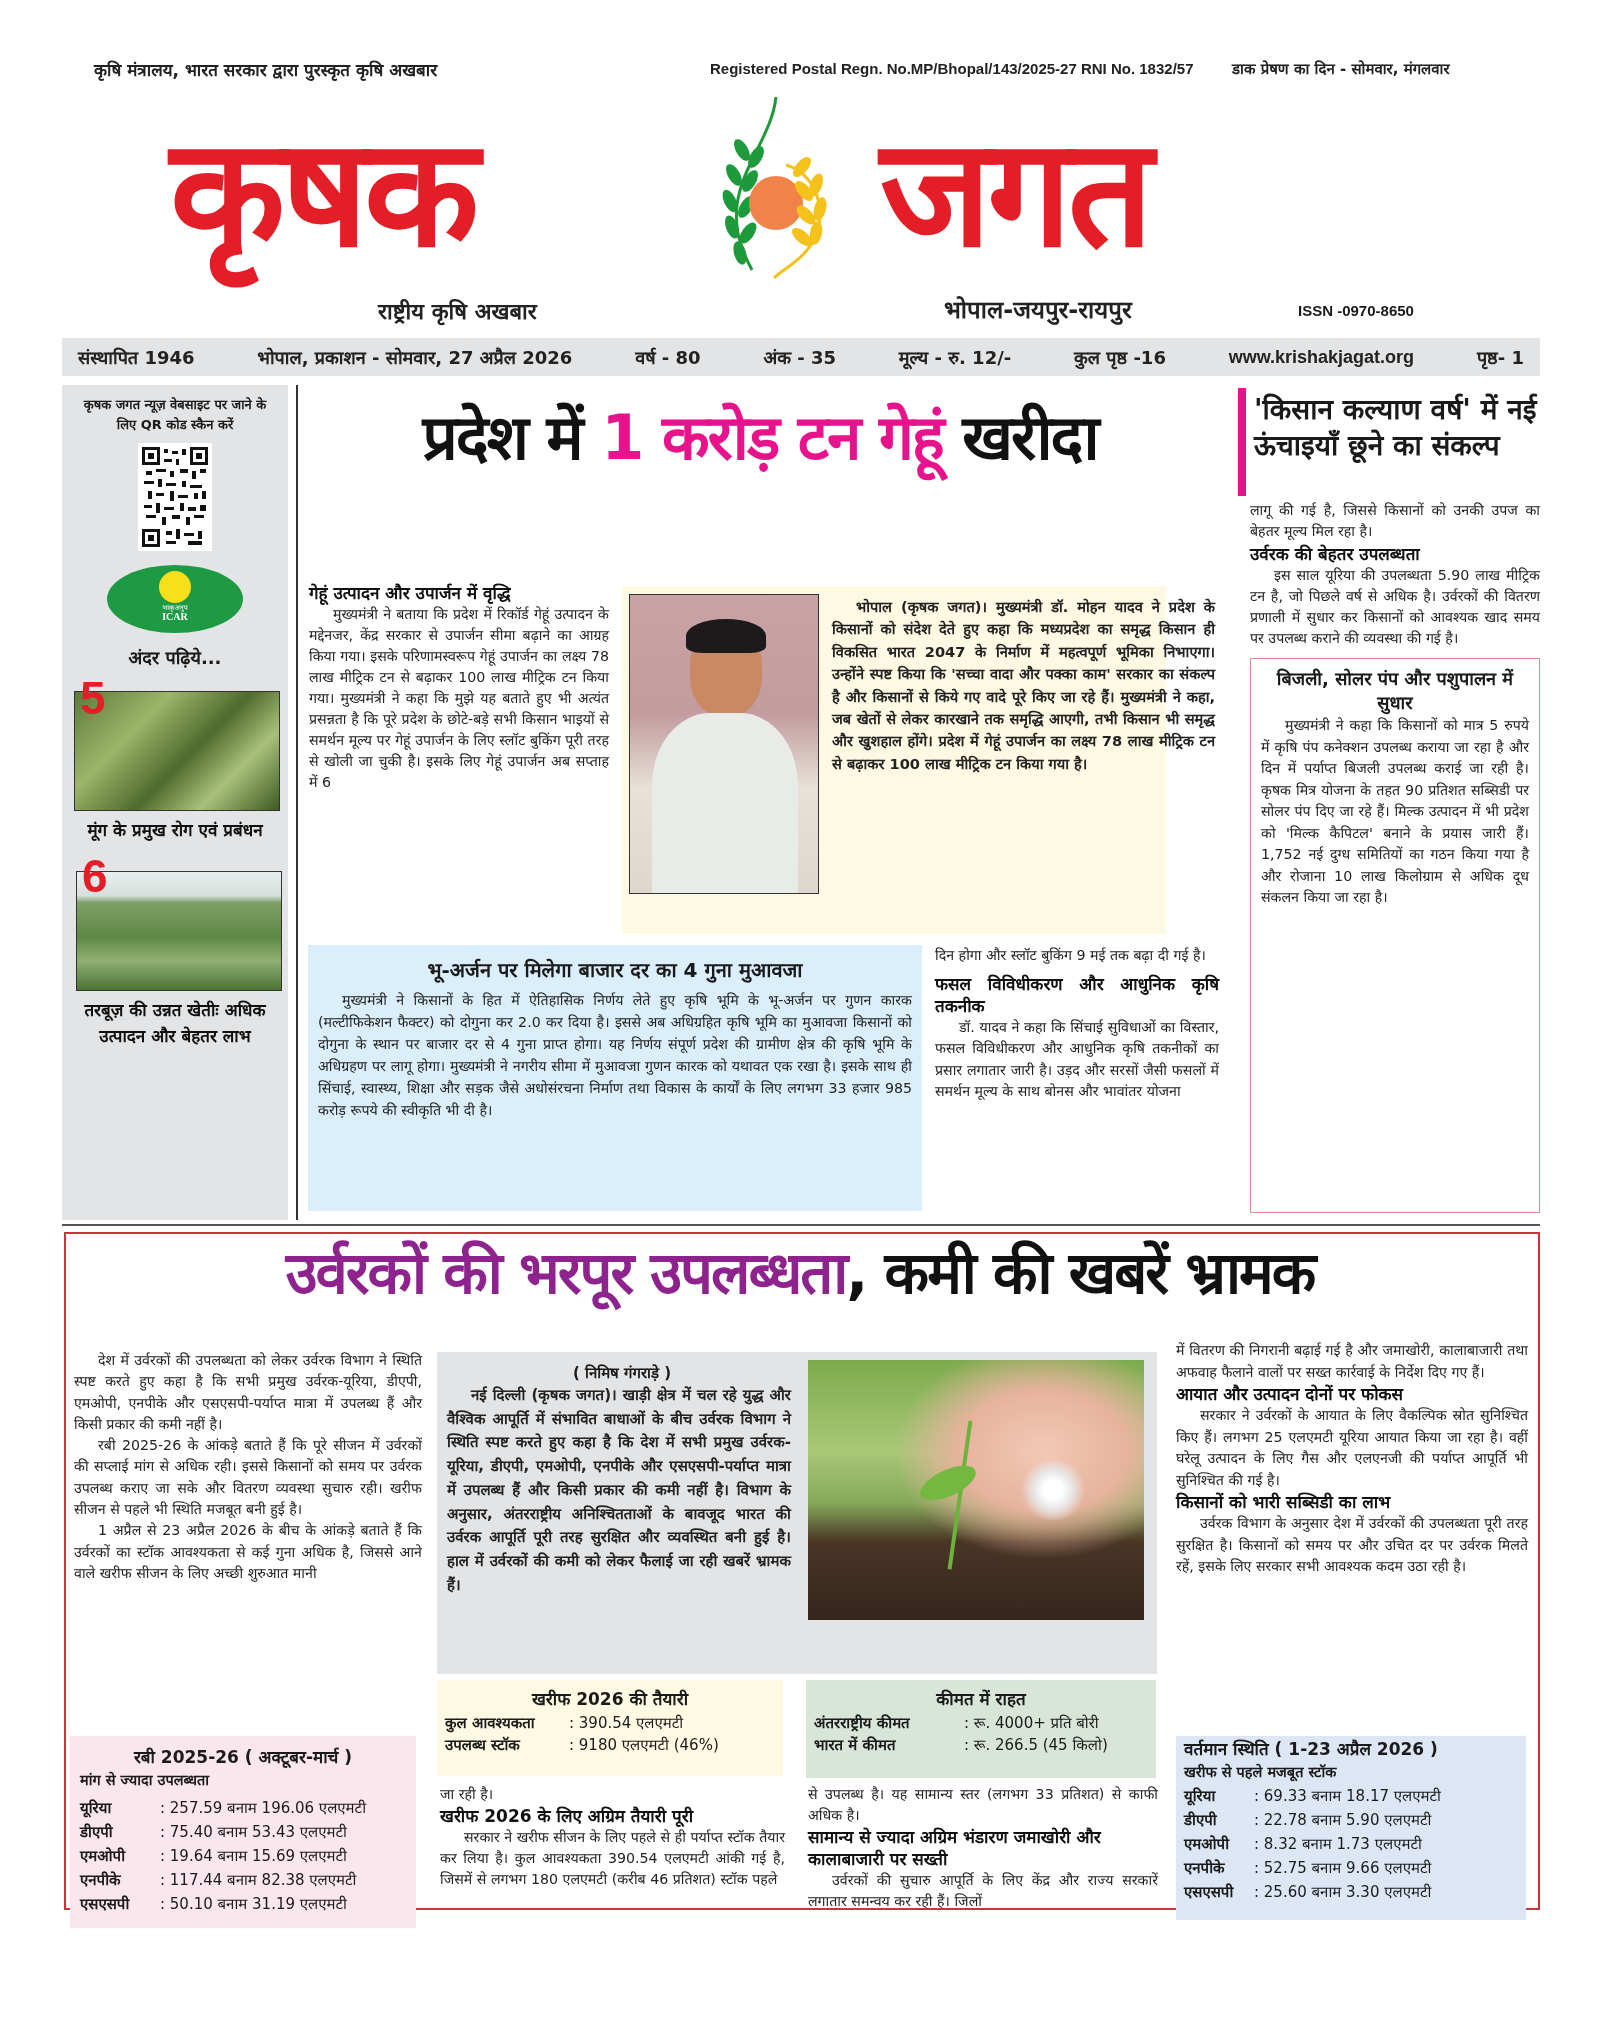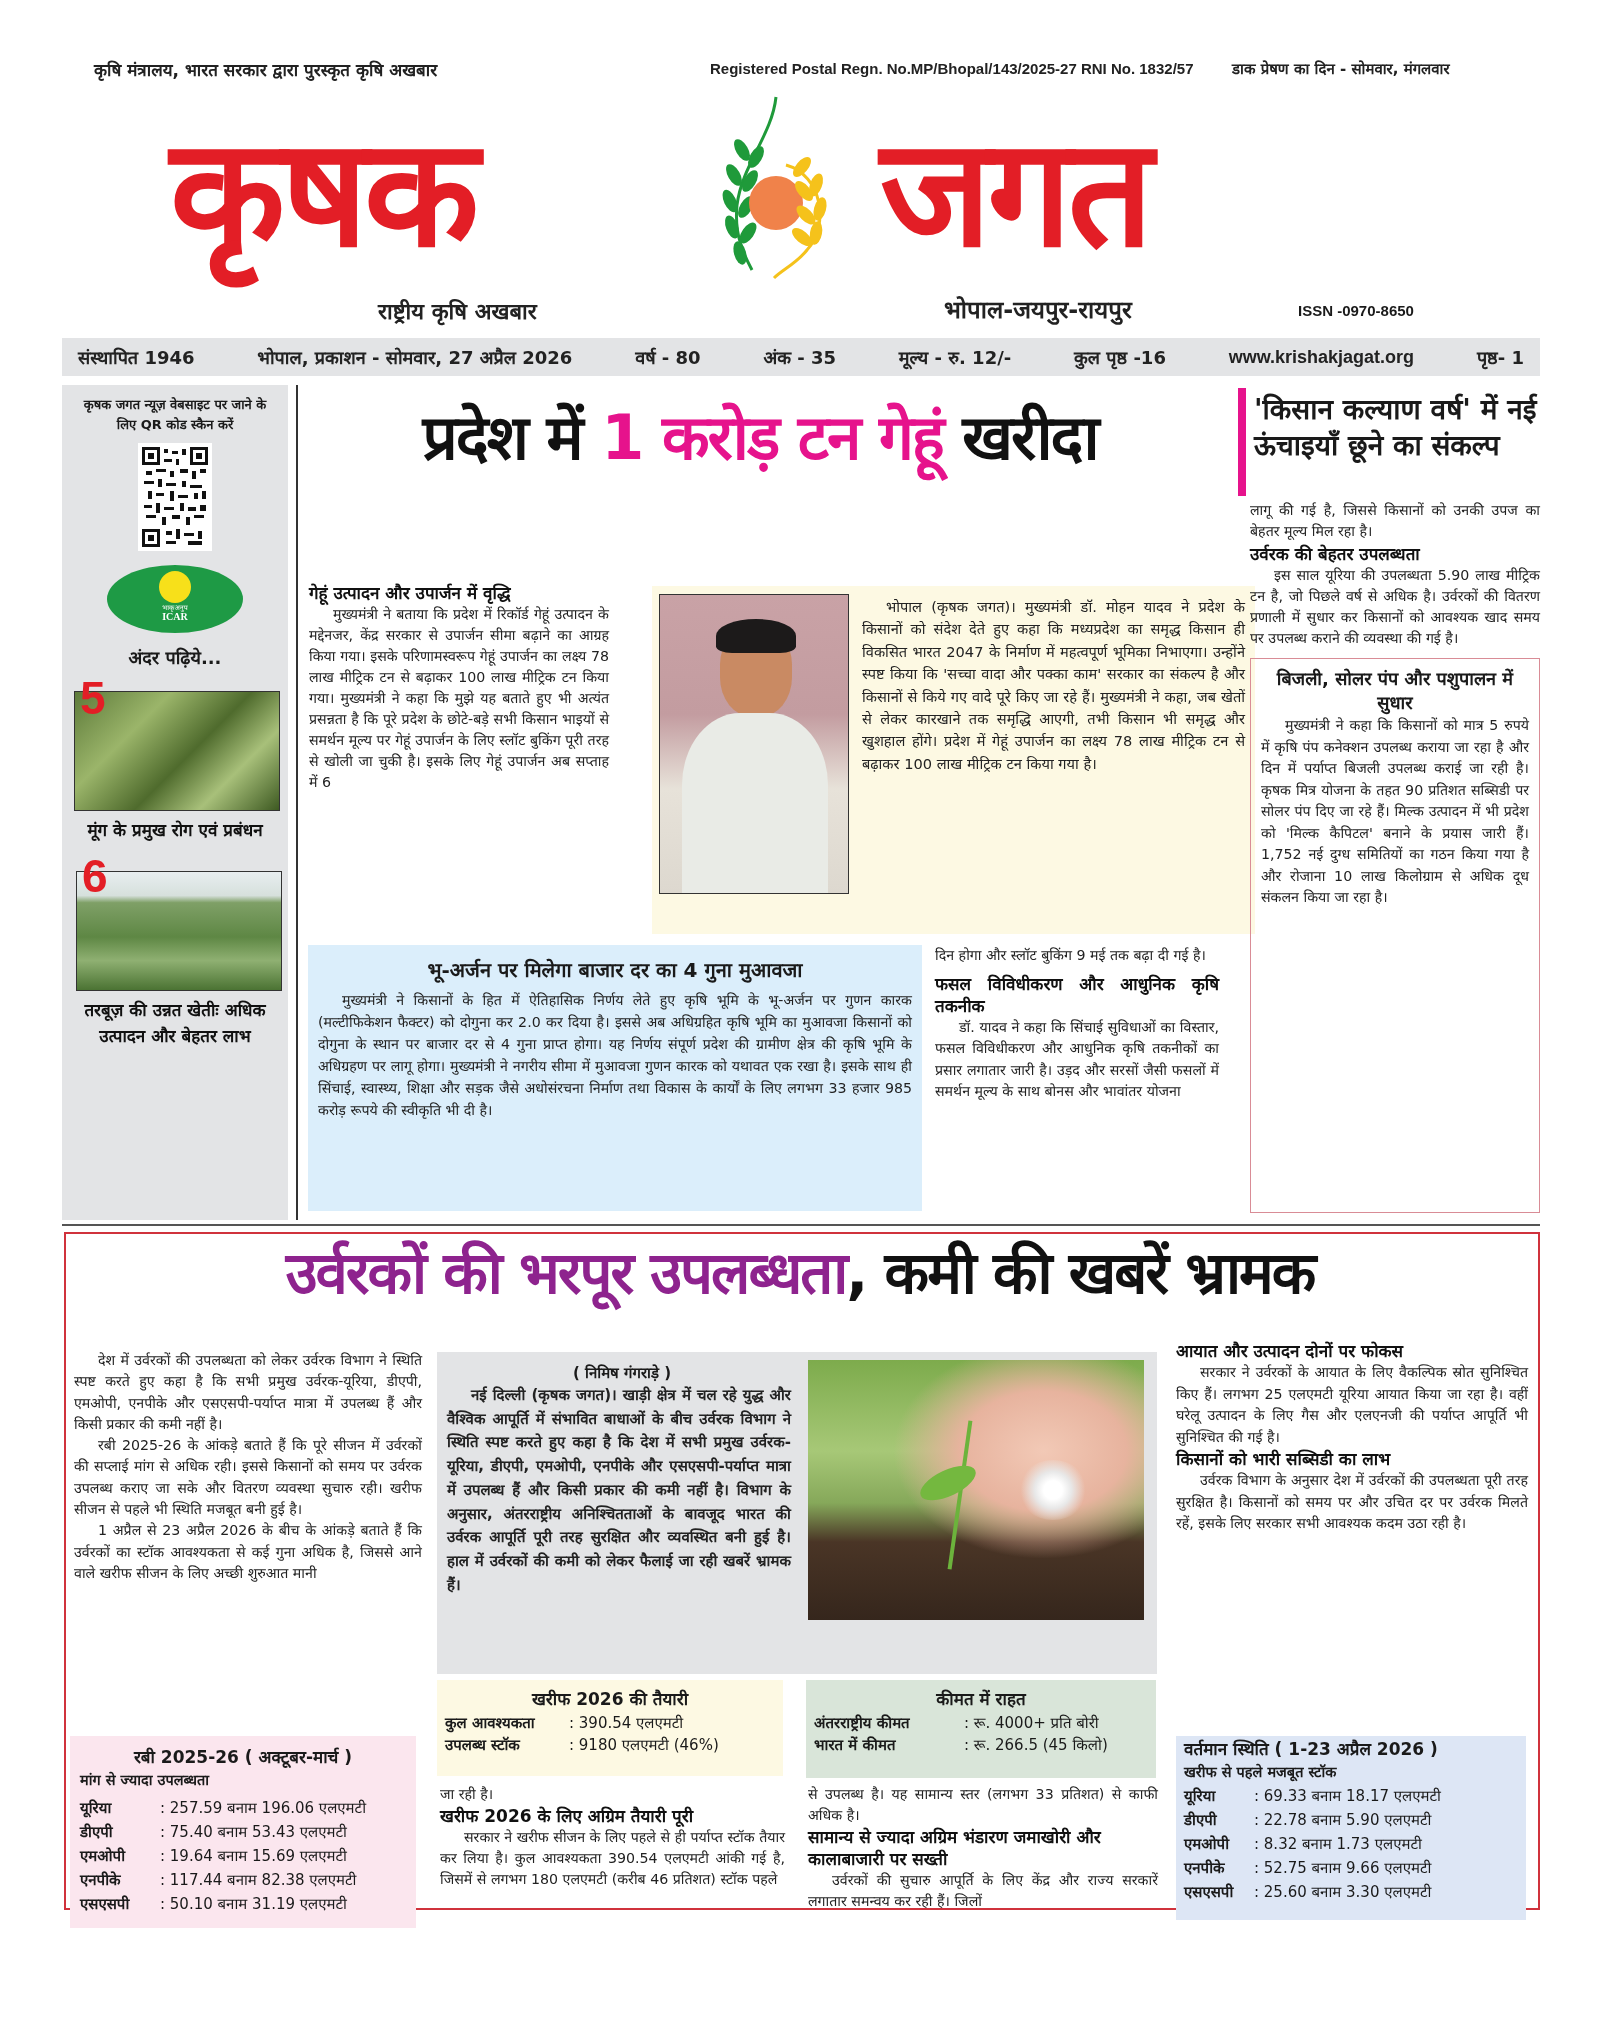--- a/index.html
+++ b/index.html
@@ -165,21 +165,21 @@
 
 <div class="abs big-head" style="left:300px;top:405px;width:920px;font-size:62px;">
   <div style="letter-spacing:-2px;"><span>प्रदेश में </span><span class="pink">1 करोड़ टन गेहूं</span><span> खरीदा</span></div>
 </div>
 
 <div class="abs" style="left:309px;top:582px;width:300px;">
   <div class="h-sub">गेहूं उत्पादन और उपार्जन में वृद्धि</div>
   <div class="para indent">मुख्यमंत्री ने बताया कि प्रदेश में रिकॉर्ड गेहूं उत्पादन के मद्देनजर, केंद्र सरकार से उपार्जन सीमा बढ़ाने का आग्रह किया गया। इसके परिणामस्वरूप गेहूं उपार्जन का लक्ष्य 78 लाख मीट्रिक टन से बढ़ाकर 100 लाख मीट्रिक टन किया गया। मुख्यमंत्री ने कहा कि मुझे यह बताते हुए भी अत्यंत प्रसन्नता है कि पूरे प्रदेश के छोटे-बड़े सभी किसान भाइयों से समर्थन मूल्य पर गेहूं उपार्जन के लिए स्लॉट बुकिंग पूरी तरह से खोली जा चुकी है। इसके लिए गेहूं उपार्जन अब सप्ताह में 6</div>
 </div>
 
-<div class="abs box-yellow" style="left:652px;top:586px;width:603px;height:348px;">
+<div class="abs box-yellow" style="left:622px;top:586px;width:544px;height:348px;font-weight:bold;">
   <div class="thumb" style="position:absolute;left:7px;top:8px;width:190px;height:300px;background:linear-gradient(180deg,#c9a2a6 0%,#c39ca0 40%,#e7e2d9 65%,#ddd8cf 100%);">
     <div style="position:absolute;left:60px;top:34px;width:72px;height:88px;border-radius:40% 40% 45% 45%;background:#c98a63;"></div>
     <div style="position:absolute;left:56px;top:24px;width:80px;height:34px;border-radius:50% 50% 20% 20%;background:#1c1a1a;"></div>
     <div style="position:absolute;left:22px;top:118px;width:146px;height:180px;border-radius:40% 40% 0 0;background:#e9ebe6;"></div>
   </div>
   <div class="para indent" style="position:absolute;left:210px;top:10px;width:383px;font-size:14.6px;line-height:22.4px;">भोपाल (कृषक जगत)। मुख्यमंत्री डॉ. मोहन यादव ने प्रदेश के किसानों को संदेश देते हुए कहा कि मध्यप्रदेश का समृद्ध किसान ही विकसित भारत 2047 के निर्माण में महत्वपूर्ण भूमिका निभाएगा। उन्होंने स्पष्ट किया कि 'सच्चा वादा और पक्का काम' सरकार का संकल्प है और किसानों से किये गए वादे पूरे किए जा रहे हैं। मुख्यमंत्री ने कहा, जब खेतों से लेकर कारखाने तक समृद्धि आएगी, तभी किसान भी समृद्ध और खुशहाल होंगे। प्रदेश में गेहूं उपार्जन का लक्ष्य 78 लाख मीट्रिक टन से बढ़ाकर 100 लाख मीट्रिक टन किया गया है।</div>
 </div>
 
 <div class="abs box-blue" style="left:308px;top:945px;width:614px;height:266px;padding:10px 10px;">
   <div style="text-align:center;font-weight:bold;font-size:20px;line-height:30px;margin-bottom:4px;">भू-अर्जन पर मिलेगा बाजार दर का 4 गुना मुआवजा</div>
@@ -288,20 +288,21 @@
     </div>
 </div>
 
 <div class="abs" style="left:808px;top:1784px;width:350px;">
   <div class="para">से उपलब्ध है। यह सामान्य स्तर (लगभग 33 प्रतिशत) से काफी अधिक है।</div>
   <div class="h-sub">सामान्य से ज्यादा अग्रिम भंडारण जमाखोरी और कालाबाजारी पर सख्ती</div>
   <div class="para indent">उर्वरकों की सुचारु आपूर्ति के लिए केंद्र और राज्य सरकारें लगातार समन्वय कर रही हैं। जिलों</div>
 </div>
 
 <div class="abs" style="left:1176px;top:1340px;width:352px;">
+  <div class="para" style="line-height:21.5px;">में वितरण की निगरानी बढ़ाई गई है और जमाखोरी, कालाबाजारी तथा अफवाह फैलाने वालों पर सख्त कार्रवाई के निर्देश दिए गए हैं।</div>
   <div class="h-sub">आयात और उत्पादन दोनों पर फोकस</div>
   <div class="para indent" style="line-height:21.5px;">सरकार ने उर्वरकों के आयात के लिए वैकल्पिक स्रोत सुनिश्चित किए हैं। लगभग 25 एलएमटी यूरिया आयात किया जा रहा है। वहीं घरेलू उत्पादन के लिए गैस और एलएनजी की पर्याप्त आपूर्ति भी सुनिश्चित की गई है।</div>
   <div class="h-sub">किसानों को भारी सब्सिडी का लाभ</div>
   <div class="para indent" style="line-height:21.5px;">उर्वरक विभाग के अनुसार देश में उर्वरकों की उपलब्धता पूरी तरह सुरक्षित है। किसानों को समय पर और उचित दर पर उर्वरक मिलते रहें, इसके लिए सरकार सभी आवश्यक कदम उठा रही है।</div>
 </div>
 
 <div class="abs box-lav" style="left:1176px;top:1736px;width:350px;height:184px;padding:0 8px;">
   <div style="font-weight:bold;font-size:17px;line-height:26px;">वर्तमान स्थिति ( 1-23 अप्रैल 2026 )</div>
   <div style="font-weight:bold;font-size:14.5px;line-height:20px;margin-bottom:2px;">खरीफ से पहले मजबूत स्टॉक</div>
   <div class="kv">

